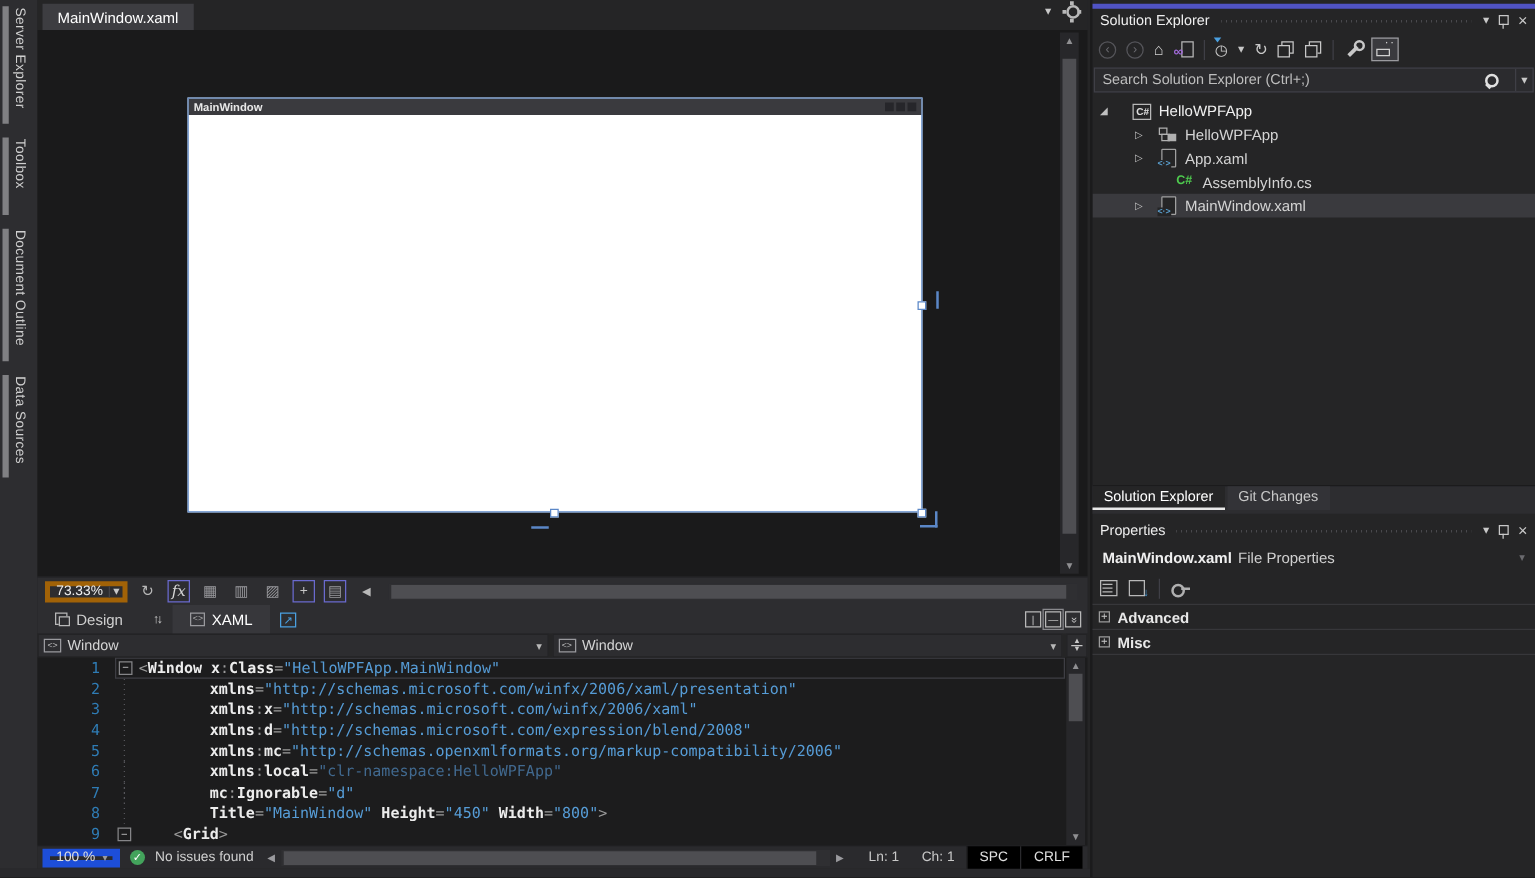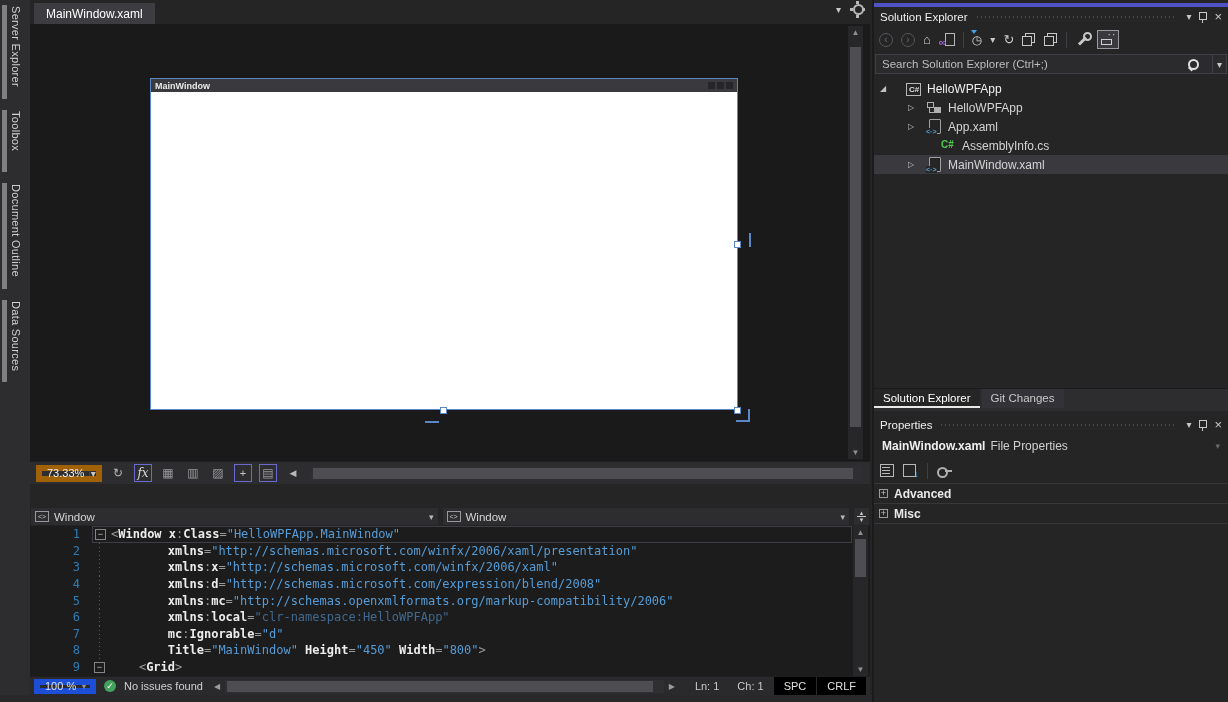--- a/index.html
+++ b/index.html
@@ -37,21 +37,21 @@
   .corner-bracket { position:absolute; width:14px; height:13px; border-right:2px solid #5b87c7; border-bottom:2px solid #5b87c7; }
   
   .vscroll { position:absolute; width:15px; background:#27272a; display:flex; flex-direction:column; align-items:center; }
   .vscroll .arr { color:#8f8f92; font-size:8px; height:13px; display:flex; align-items:center; }
   .vscroll .track { flex:1; width:11px; position:relative; }
   .vscroll .thumb { position:absolute; left:0; width:11px; background:#4e4e52; }
   .hscroll-track { flex:1; height:13px; background:#2f2f32; position:relative; margin:0 2px; }
   .hscroll-thumb { position:absolute; top:1px; left:2px; height:11px; background:#4e4e52; }
   
   .designer-toolbar { position:absolute; left:0; top:461px; width:840px; height:23px; background:#2d2d30; border-top:1px solid #1f1f21; display:flex; align-items:center; padding:0 6px; gap:7px; }
-  .combo { display:flex; align-items:center; border:6px solid #a16207; background:#2d2d30; height:17px; }
+  .combo { display:flex; align-items:center; border:4px solid #a16207; background:#2d2d30; height:17px; }
   .combo .val { font-size:11px; color:#f0f0f0; padding:0 5px; }
   .combo .dd { width:13px; align-self:stretch; border-left:1px solid #434347; display:flex; align-items:center; justify-content:center; }
   .tbtn { display:flex; align-items:center; justify-content:center; min-width:18px; height:18px; color:#b8b8b8; font-size:12px; cursor:pointer; }
   .tbtn.boxed { border:1px solid #6a6ace; }
   .fx { font-family:"DejaVu Serif", serif; font-style:italic; font-size:12px; color:#d8d8d8; }
   .gridglyph { font-size:12px; color:#9a9a9e; }
   
   .view-tabbar { position:absolute; left:0; top:484px; width:840px; height:23px; background:#2d2d30; display:flex; align-items:center; }
   .view-tab { display:flex; align-items:center; gap:5px; padding:0 14px; height:23px; font-size:12px; color:#cfcfcf; cursor:pointer; }
   .view-tab.active { background:#37373b; color:#ffffff; }
@@ -268,20 +268,41 @@
         </span>
       <span class="tbtn boxed">
           <span class="gridglyph">▤</span>
         </span>
       <span class="tbtn" style="font-size:9px">◀</span>
       <div class="hscroll-track">
         <div class="hscroll-thumb" style="width:98%"></div>
       </div>
     </div>
 
+    <div class="view-tabbar">
+      <div class="view-tab">
+        <span class="icon-design"></span>
+        <span>Design</span>
+      </div>
+      <span class="swap-btn">↑↓</span>
+      <div class="view-tab active">
+        <span class="icon-xamlbox">
+            <span>&lt;&gt;</span>
+          </span>
+        <span>XAML</span>
+      </div>
+      <span class="popout-btn">↗</span>
+      <div class="split-btns">
+        <span class="split-btn">|</span>
+        <span class="split-btn sel">—</span>
+        <span class="split-btn">
+            <span class="rot-down">«</span>
+          </span>
+      </div>
+    </div>
 
     <div class="breadcrumbs">
       <div class="crumb">
         <span class="icon-tagbox">
             <span>&lt;&gt;</span>
           </span>
         <span class="label">Window</span>
         <span class="dd">▾</span>
       </div>
       <div class="crumb">

